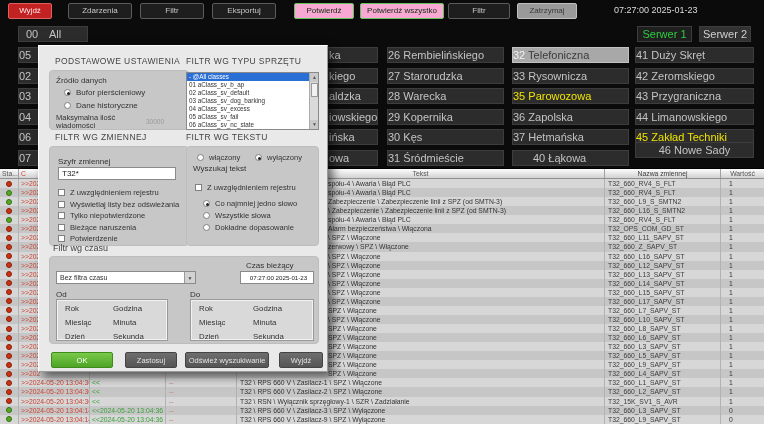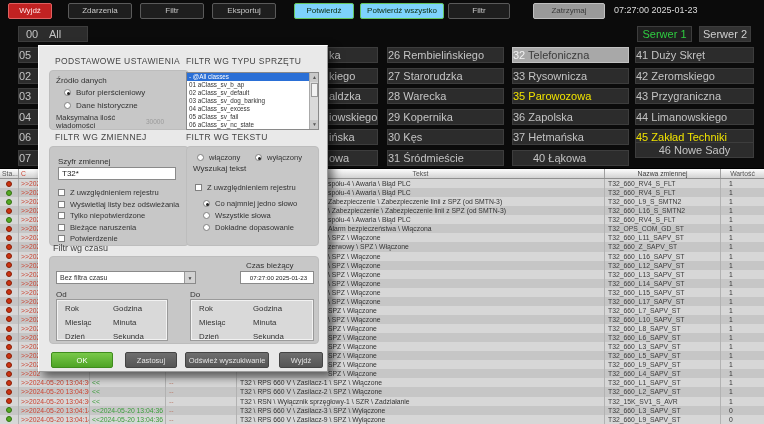--- a/index.html
+++ b/index.html
@@ -3,21 +3,21 @@
 <meta charset="utf-8">
 <style>
   html,body{margin:0;padding:0;background:#000;}
   *{box-sizing:border-box;font-family:"Liberation Sans",sans-serif;}
   #app{position:relative;width:764px;height:424px;background:#0b0b0b;overflow:hidden;}
 
   
   .tbtn{position:absolute;top:3px;height:16px;background:#1e1e1e;border:1px solid #5a5a5a;border-radius:2px;
         color:#c8c8c8;font-size:8px;line-height:13px;text-align:center;cursor:default;}
   .tbtn.red{background:#c22222;border-color:#e06060;color:#ffe8e8;}
-  .tbtn.green{background:#7dd3fc;border-color:#63c55e;color:#0b2b0b;}
+  .tbtn.green{background:#f9a8d4;border-color:#63c55e;color:#0b2b0b;}
   .tbtn.gray{background:#9a9a9a;border-color:#c0c0c0;color:#3a3a3a;}
   #clock{position:absolute;top:5px;left:614px;width:110px;color:#dcdcdc;font-size:9px;}
 
   
   .dtile{position:absolute;height:16px;background:#2c2c2c;border:1px solid #3d3d3d;color:#c4c4c4;
          font-size:11px;line-height:14px;white-space:nowrap;overflow:hidden;}
   #tile-all{left:18px;top:26px;width:70px;}
   #srv1{left:637px;top:26px;width:55px;background:#1f1f1f;color:#2ecc40;text-align:center;}
   #srv2{left:699px;top:26px;width:52px;background:#323232;color:#cfcfcf;text-align:center;}
   .dtile .num{position:absolute;left:7px;}
@@ -97,21 +97,21 @@
 
 <div id="app">
 
   <div class="tbtn red" style="left:8px;width:44px;">Wyjdź</div>
   <div class="tbtn" style="left:68px;width:64px;">Zdarzenia</div>
   <div class="tbtn" style="left:140px;width:64px;">Filtr</div>
   <div class="tbtn" style="left:212px;width:64px;">Eksportuj</div>
   <div class="tbtn green" style="left:294px;width:60px;">Potwierdź</div>
   <div class="tbtn green" style="left:360px;width:84px;">Potwierdź wszystko</div>
   <div class="tbtn" style="left:448px;width:62px;">Filtr</div>
-  <div class="tbtn gray" style="left:533px;width:72px;">Zatrzymaj</div>
+  <div class="tbtn gray" style="left:517px;width:60px;">Zatrzymaj</div>
   <div id="clock">07:27:00 2025-01-23</div>
 
   <div class="dtile" id="tile-all">
     <span class="num">00</span>
     <span class="name">All</span>
   </div>
   <div class="dtile" id="srv1">Serwer 1</div>
   <div class="dtile" id="srv2">Serwer 2</div>
 
   <div id="col1" class="gridcol">

